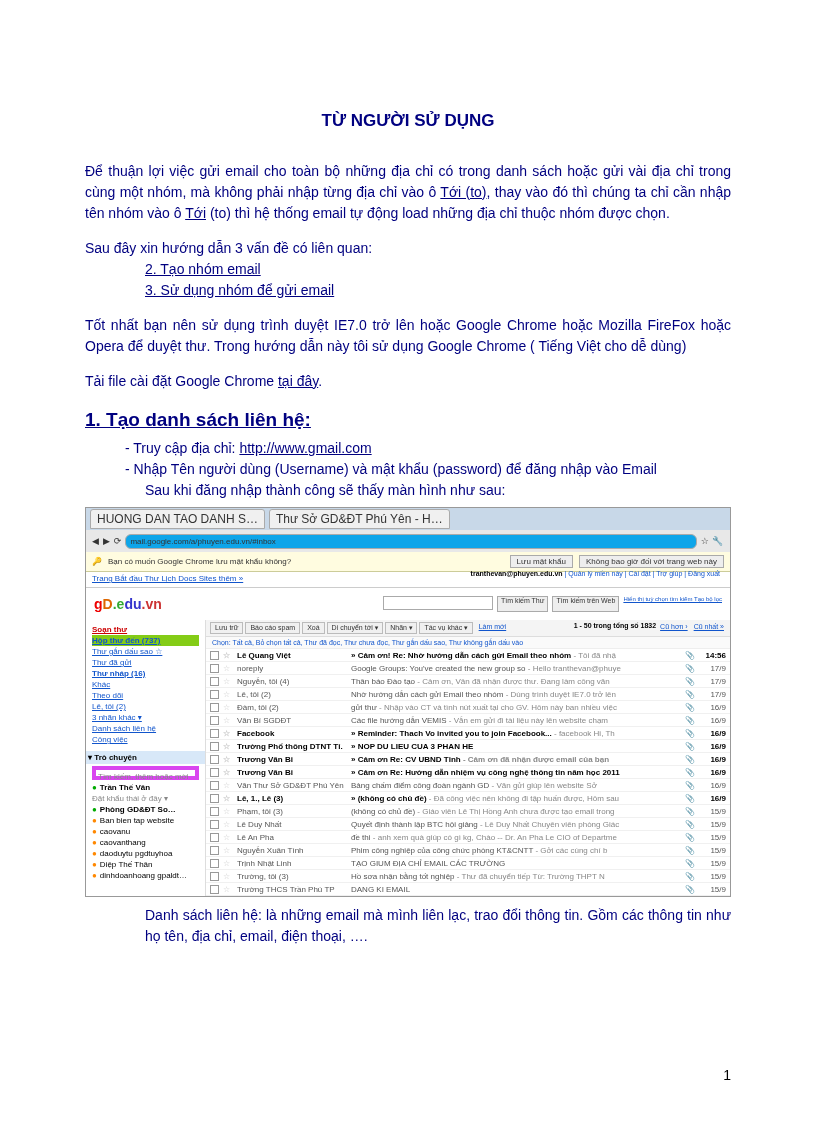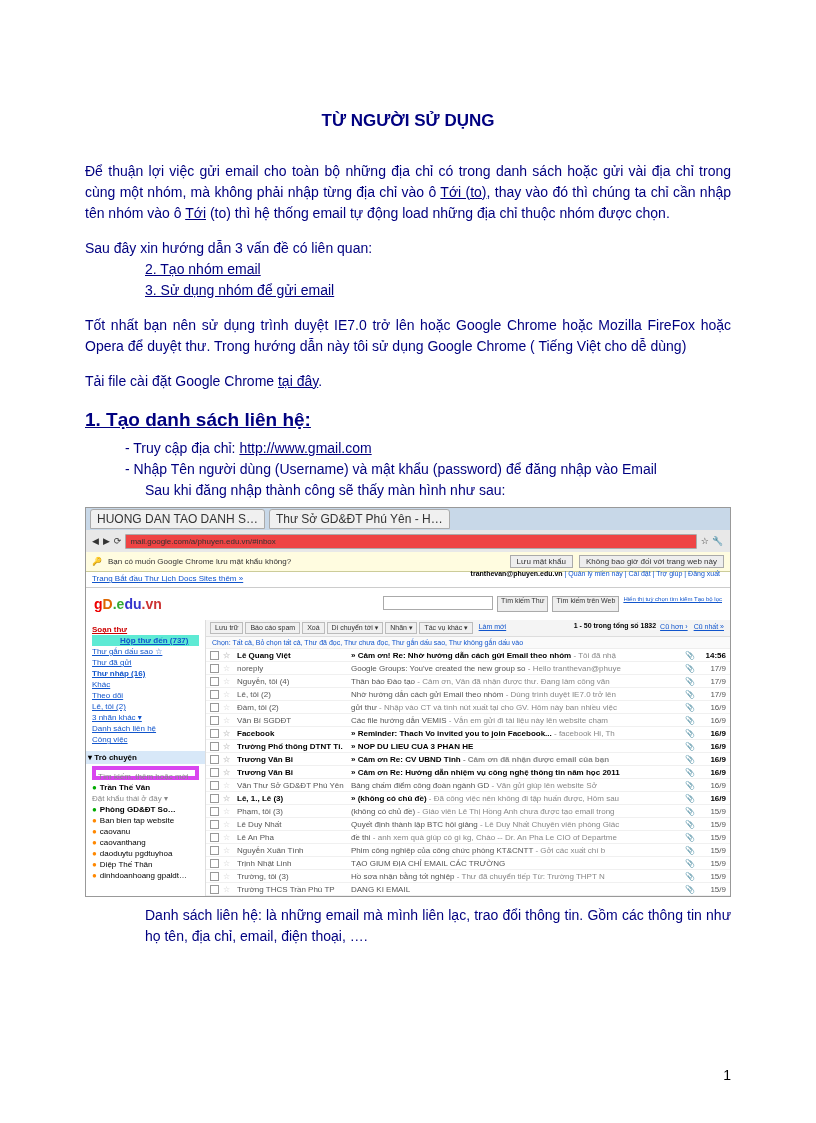--- a/index.html
+++ b/index.html
@@ -10,21 +10,21 @@
   .underline-link { text-decoration: underline; color: #000080; }
   .toc { margin-left: 60px; margin-bottom: 14px; }
   .toc div { text-decoration: underline; font-size: 14px; line-height: 1.5; }
   .section-h { font-weight: bold; text-decoration: underline; font-size: 19px; margin-bottom: 4px; }
   .indent { margin-left: 40px; }
   .indent2 { margin-left: 60px; }
   .screenshot { width: 646px; height: 390px; border: 1px solid #999; background: linear-gradient(#e8f0f8,#d8e4f0); margin: 2px auto 8px auto; font-family: Arial; font-size: 9px; color: #333; position: relative; overflow: hidden; }
   .ss-tabs { height: 22px; background: #c8d8e8; display: flex; align-items: center; padding: 0 4px; gap: 4px; }
   .ss-tab { background: #f0f0f0; border: 1px solid #aaa; border-radius: 3px 3px 0 0; padding: 2px 6px; font-size: 12px; }
   .ss-url { height: 22px; background: #e8e8e8; display: flex; align-items: center; padding: 0 6px; gap: 4px; }
-  .ss-urlbox { flex: 1; background: #ef4444; border: 1px solid #aaa; padding: 2px 4px; font-size: 8px; border-radius: 1px; }
+  .ss-urlbox { flex: 1; background: #0ea5e9; border: 1px solid #aaa; padding: 2px 4px; font-size: 8px; border-radius: 6px; }
   .ss-passbar { height: 20px; background: #fffce0; border-bottom: 1px solid #cc9; display: flex; align-items: center; padding: 0 6px; gap: 6px; font-size: 8px; }
   .ss-passbtn { background: #eee; border: 1px solid #aaa; padding: 1px 6px; font-size: 8px; }
   .ss-menu { height: 16px; background: #fff; border-bottom: 1px solid #ccc; padding: 2px 6px; font-size: 8px; color: #1155cc; text-decoration: underline; }
   .ss-topright { position: absolute; right: 10px; top: 62px; font-size: 7px; color: #1155cc; }
   .ss-logo { height: 32px; padding: 4px 8px; display:flex; align-items:center; gap:8px; background:#fff; }
   .ss-logo-txt { font-size: 14px; font-weight: bold; }
   .lg-g{color:#e00}.lg-d{color:#d60}.lg-e{color:#3a3}.lg-u{color:#33c}.lg-v{color:#33c}.lg-n{color:#c33}
   .ss-search { display:flex; gap:4px; margin-left:auto; }
   .ss-sbox { width:110px; height:14px; border:1px solid #aaa; background:#fff; }
   .ss-sbtn { height:16px; font-size:7px; border:1px solid #aaa; background:#eee; padding:0 3px; }
@@ -119,21 +119,21 @@
       <div class="ss-sbox"></div>
       <span class="ss-sbtn">Tìm kiếm Thư</span>
       <span class="ss-sbtn">Tìm kiếm trên Web</span>
       <span style="font-size:6px;color:#1155cc;text-decoration:underline;line-height:1.1">Hiển thị tuỳ chọn tìm kiếm
 Tạo bộ lọc</span>
     </div>
   </div>
   <div class="ss-body">
     <div class="ss-side">
       <div class="bold">Soạn thư</div>
-      <div class="lbl" style="font-weight:bold;background:#5eead4;padding-left:28px;">Hộp thư đến (737)</div>
+      <div class="lbl" style="font-weight:bold;background:#84cc16;">Hộp thư đến (737)</div>
       <div class="lbl">Thư gắn dấu sao ☆</div>
       <div class="lbl">Thư đã gửi</div>
       <div class="lbl" style="font-weight:bold">Thư nháp (16)</div>
       <div class="lbl">Khác</div>
       <div class="lbl">Theo dõi</div>
       <div class="lbl">Lê, tôi (2)</div>
       <div class="lbl">3 nhãn khác ▾</div>
       <div class="lbl">Danh sách liên hệ</div>
       <div class="lbl">Công việc</div>
       <div class="chat-h">▾ Trò chuyện</div>
@@ -280,21 +280,21 @@
             <span class="star">☆</span>
             <span class="from">Lê An Pha</span>
             <span class="subj"><span>đề thi</span> <span style="font-weight:normal;color:#888">- anh xem quà giúp có gì kg, Chào -- Dr. An Pha Le CIO of Departme</span></span>
             <span class="ico">📎</span>
             <span class="date">15/9</span>
           </div>
           <div class="ss-row">
             <span class="cb"></span>
             <span class="star">☆</span>
             <span class="from">Nguyễn Xuân Tình</span>
-            <span class="subj"><span>Phim công nghiệp của công chức phòng KT&amp;CNTT</span> <span style="font-weight:normal;color:#888">- Gởi các xuất chí b</span></span>
+            <span class="subj"><span>Phim công nghiệp của công chức phòng KT&amp;CNTT</span> <span style="font-weight:normal;color:#888">- Gởi các cùng chí b</span></span>
             <span class="ico">📎</span>
             <span class="date">15/9</span>
           </div>
           <div class="ss-row">
             <span class="cb"></span>
             <span class="star">☆</span>
             <span class="from">Trịnh Nhật Linh</span>
             <span class="subj"><span>TẠO GIUM ĐỊA CHỈ EMAIL CÁC TRƯỜNG</span> <span style="font-weight:normal;color:#888"></span></span>
             <span class="ico">📎</span>
             <span class="date">15/9</span>

